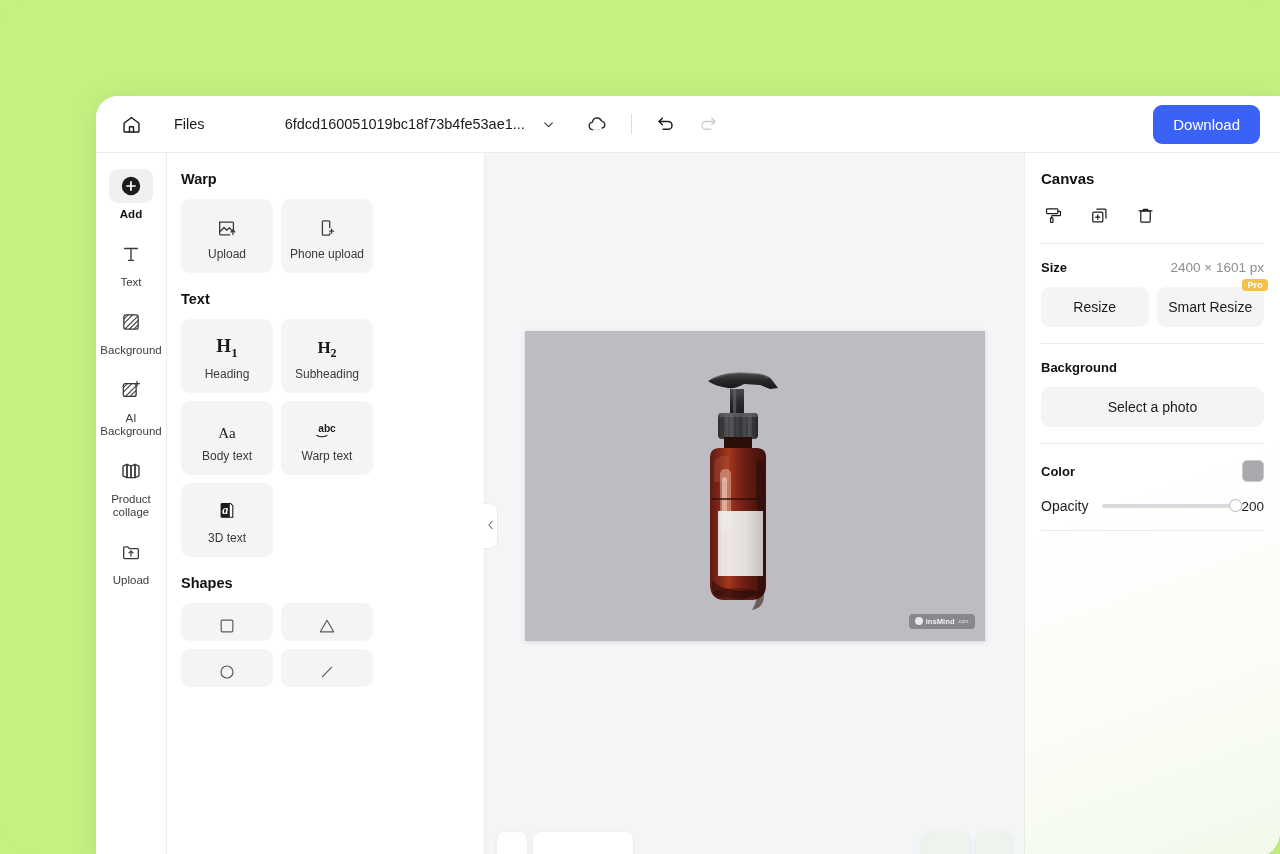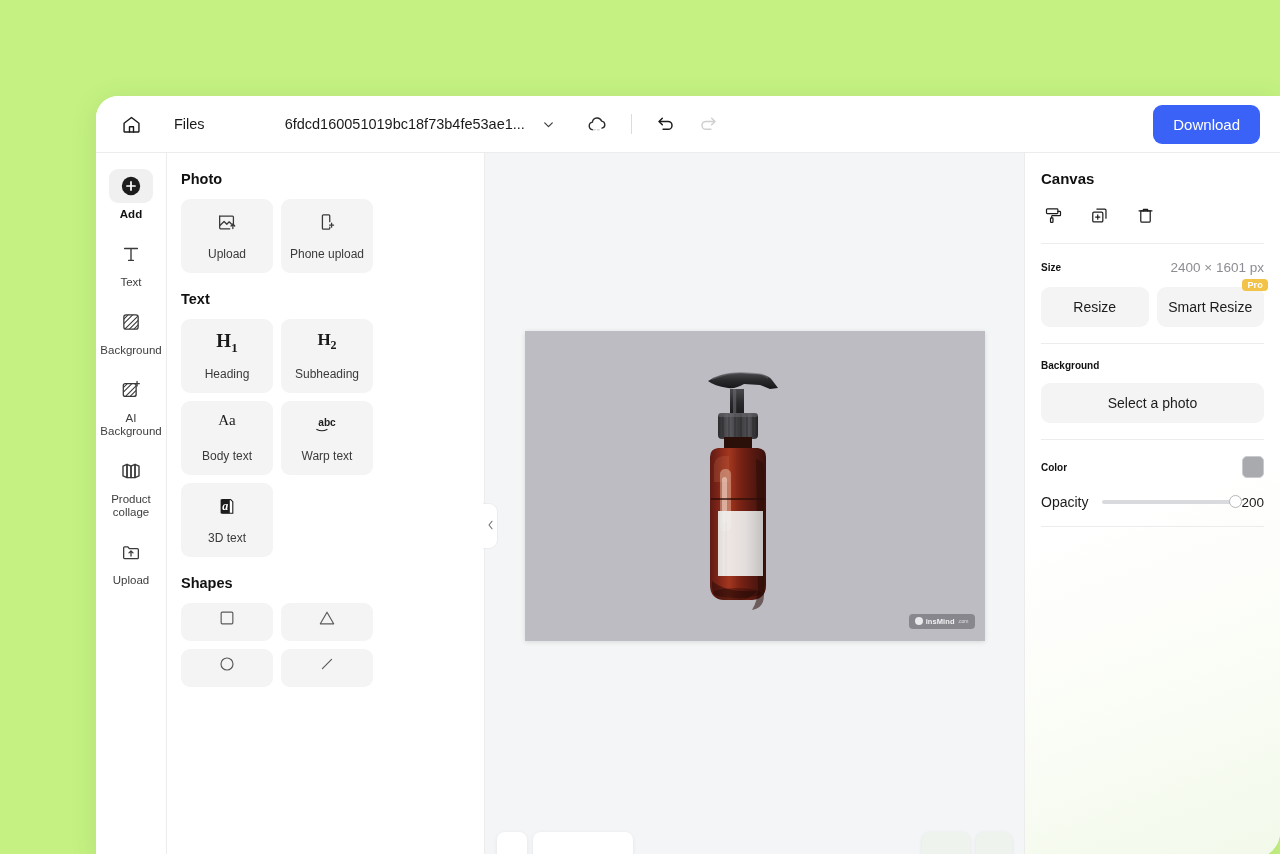--- a/index.html
+++ b/index.html
@@ -137,21 +137,21 @@
   .sec-title.spaced { margin-top: 18px; }
   .tile-grid { display: flex; flex-wrap: wrap; gap: 8px; }
   .tile {
     width: 92px; height: 74px;
     background: #f4f4f5;
     border-radius: 9px;
     display: flex; flex-direction: column;
     align-items: center; justify-content: center;
     cursor: pointer;
   }
-  .tile-ico { height: 28px; display:flex; align-items:flex-start; justify-content:center; margin-bottom: 8px;}
+  .tile-ico { height: 28px; display:flex; align-items:flex-end; justify-content:center; margin-bottom: 8px;}
   .tile-lbl { font-size: 12px; color: #3a3a3a; }
   .tile-txtico {
     font-family: "Liberation Serif", serif;
     font-size: 19px; color: #1a1a1a; font-weight: 700;
     line-height: 1;
   }
   .tile-txtico sub { font-size: 13px; font-weight: 700; }
   .tile.shape { height: 38px; }
   .tile.shape .tile-ico { margin-bottom: 0; }
 
@@ -241,21 +241,21 @@
   }
   .rp-iconrow {
     display: flex; gap: 22px; margin-top: 16px; padding-bottom: 16px;
     border-bottom: 1px solid #ececec;
   }
   .rp-ico { width: 24px; height: 24px; display:flex; align-items:center; justify-content:center; cursor:pointer;}
   .rp-row {
     display: flex; align-items: center; justify-content: space-between;
     margin-top: 16px;
   }
-  .rp-lbl { font-size: 10px; font-weight: 700; color: #111; }
+  .rp-lbl { font-size: 13px; font-weight: 700; color: #111; }
   .rp-val { font-size: 13.5px; color: #8d8d93; }
   .rp-btnrow { display: flex; gap: 8px; margin-top: 12px; padding-bottom: 16px; border-bottom: 1px solid #ececec; }
   .rp-btn {
     flex: 1; height: 40px;
     background: #f4f4f5; border: none; border-radius: 9px;
     font-size: 14px; color: #1c1c1c; cursor: pointer;
     position: relative;
     font-family: "Liberation Sans", sans-serif;
   }
   .pro-badge {
@@ -421,21 +421,21 @@
             <path d="M4 7.4a1 1 0 0 1 1-1h3.6l1.5 1.8H19a1 1 0 0 1 1 1v9a1 1 0 0 1-1 1H5a1 1 0 0 1-1-1z"></path>
             <path d="M12 16.4v-5.3M9.8 13l2.2-2.2 2.2 2.2"></path>
           </svg>
         </div>
         <div class="rail-label">Upload</div>
       </div>
     </div>
 
     <div id="tool-panel">
 
-      <div class="sec-title">Photo</div>
+      <div class="sec-title">Warp</div>
       <div class="tile-grid">
         <div class="tile">
           <div class="tile-ico">
             <svg width="22" height="22" viewBox="0 0 24 24" fill="none" stroke="#3a3a3a" stroke-width="1.4" stroke-linecap="round" stroke-linejoin="round">
               <path d="M4 5.6h14a1 1 0 0 1 1 1v8.6"></path>
               <path d="M4 5.6v12.8a1 1 0 0 0 1 1h10"></path>
               <path d="M4.6 15.6 8.8 11.4l3 3 2.6-2.6 2.4 2.4"></path>
               <path d="M18.4 14.2v5M16.4 16.4l2-2.2 2 2.2"></path>
             </svg>
           </div>

